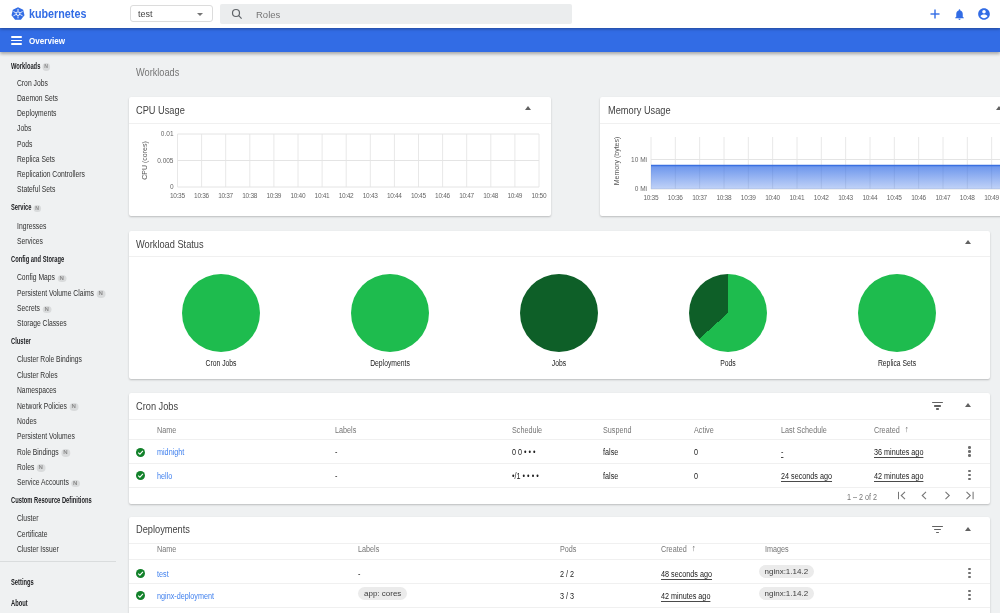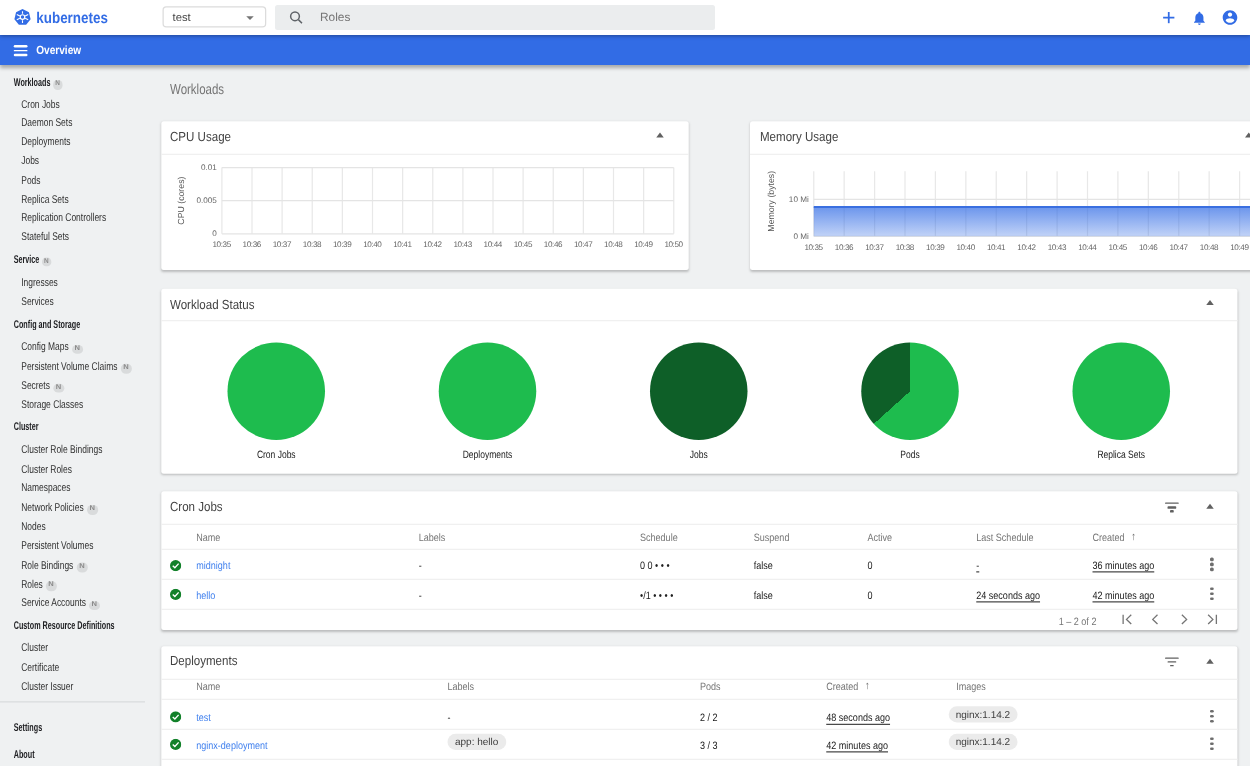--- a/index.html
+++ b/index.html
@@ -341,21 +341,21 @@
       <i></i>
     </div>
   <div class="rowdiv" style="top:66.5px"></div>
   <div class="abs" style="left:7px;top:74px">
       <svg width="9" height="9" viewBox="0 0 9 9">
         <circle cx="4.5" cy="4.5" r="4.5" fill="#12812a"></circle>
         <path d="M2.2 4.6 L3.9 6.2 L6.9 2.9" stroke="#fff" stroke-width="1.1" fill="none"></path>
       </svg>
     </div>
   <div class="td link" style="left:28.5px;top:74px">nginx-deployment</div>
-  <div class="chip" style="left:229.5px;top:70.5px">app: hello</div>
+  <div class="chip" style="left:229.5px;top:70.5px">app: cores</div>
   <div class="td " style="left:431.5px;top:74px">3 / 3</div>
     <div class="td dot" style="left:532.5px;top:74px">42 minutes ago</div>
   <div class="chip" style="left:630px;top:70.5px">nginx:1.14.2</div>
   <div class="kebab" style="left:839.5px;top:73px">
       <i></i>
       <i></i>
       <i></i>
     </div>
   <div class="rowdiv" style="top:90.5px"></div>
 </div>

